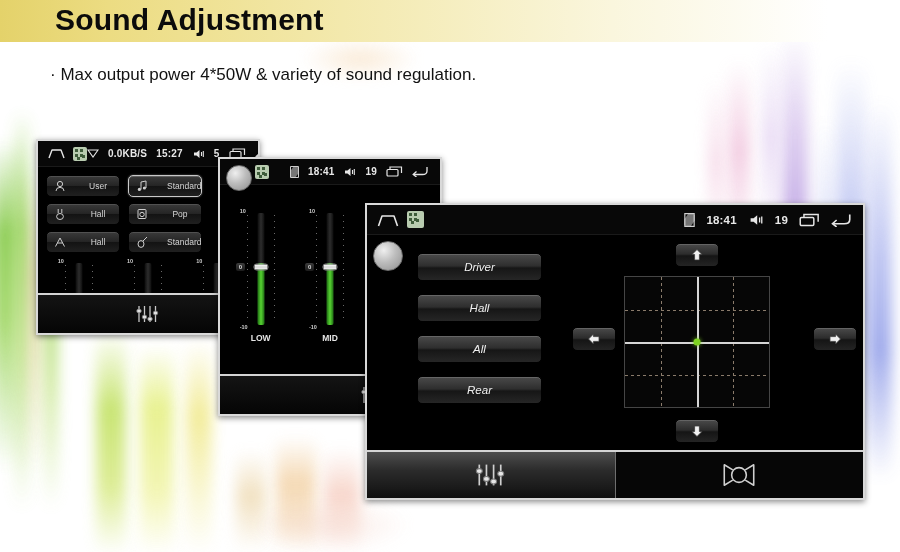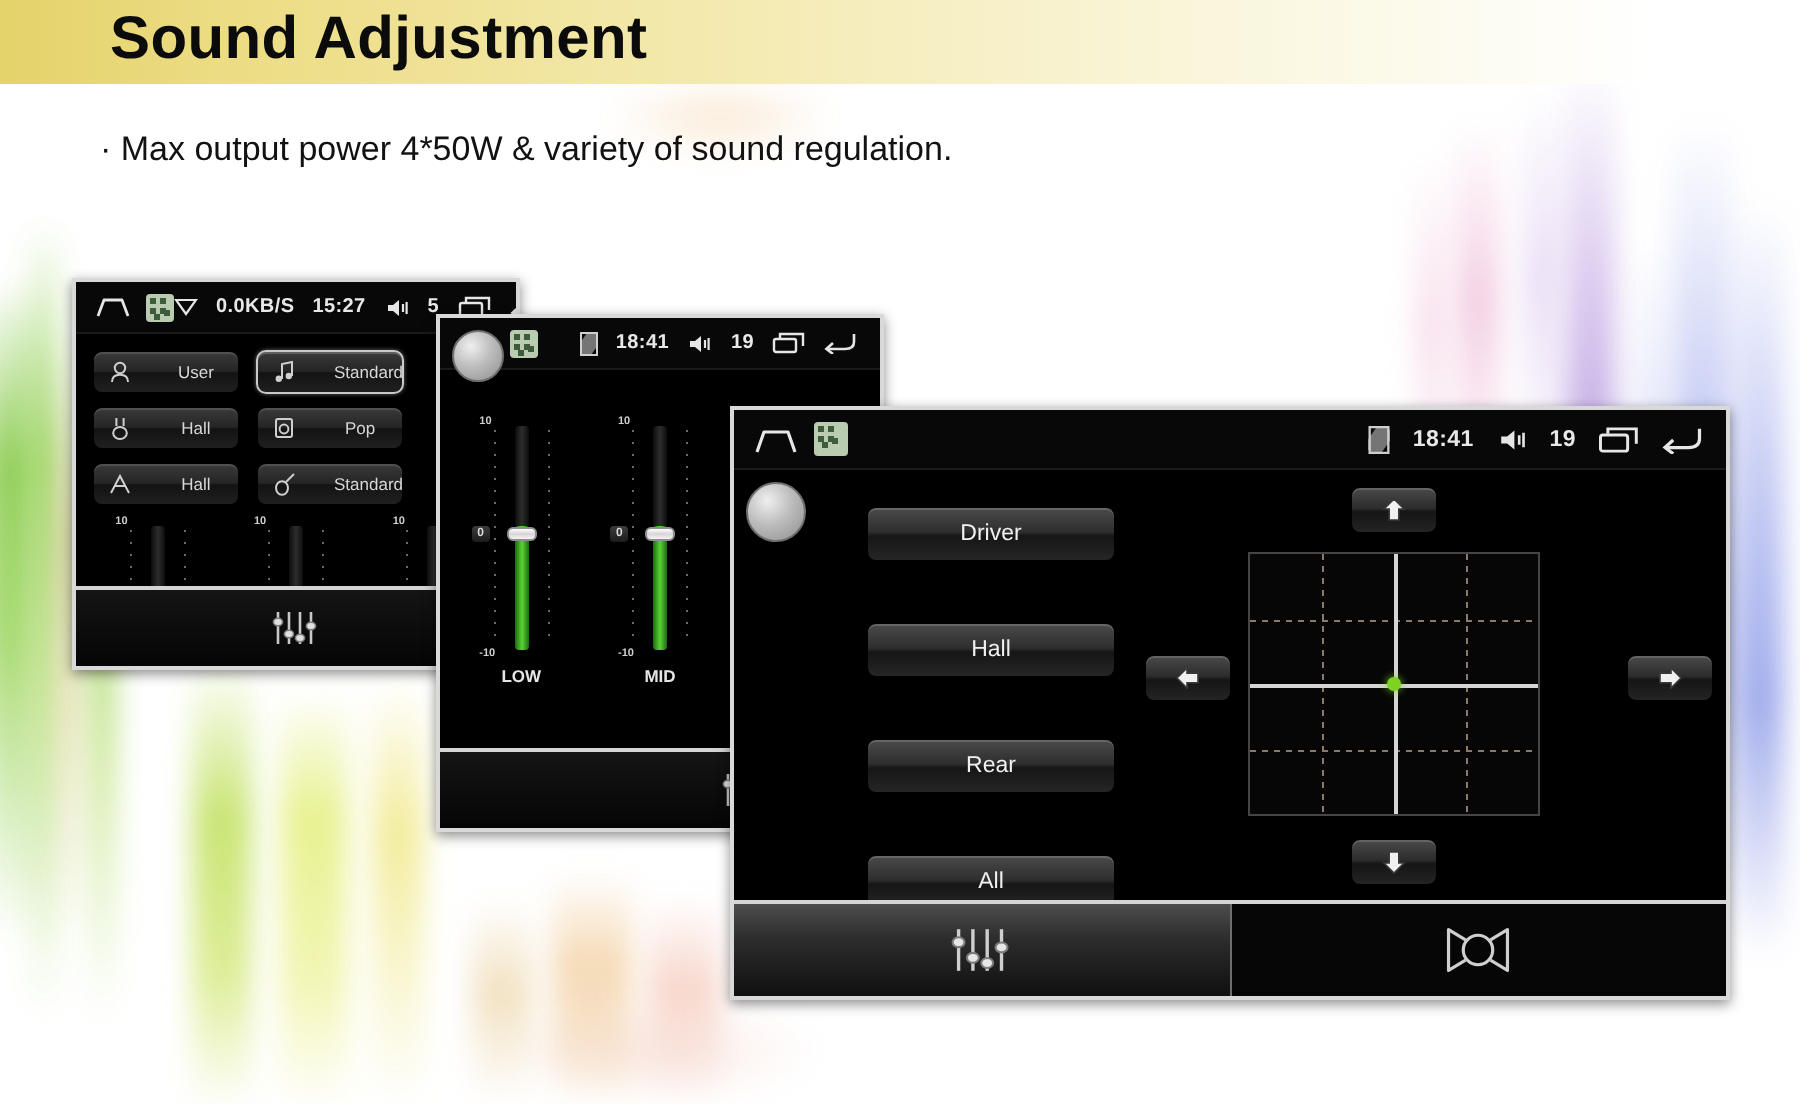--- a/index.html
+++ b/index.html
@@ -206,22 +206,22 @@
   .balance-body { position: relative; height: 215px; }
   .knob {
     position: absolute; left: 6px; top: 6px;
     width: 30px; height: 30px; border-radius: 50%;
     background: radial-gradient(circle at 35% 30%, #efefef 0%, #bdbdbd 45%, #8e8e8e 100%);
     border: 1px solid #6f6f6f;
   }
   .knob.small { width: 26px; height: 26px; }
 
   .zone-col {
-    position: absolute; left: 66px; top: 18px;
-    display: flex; flex-direction: column; gap: 30px;
+    position: absolute; left: 50px; top: 18px;
+    display: flex; flex-direction: column; gap: 13px; font-style: italic;
   }
   .zone-btn {
     width: 125px; height: 28px; border-radius: 5px;
     background: linear-gradient(to bottom, #4a4a4a 0%, #2e2e2e 46%, #161616 54%, #262626 100%);
     border: 1px solid #000;
     color: #f0f0f0; font-size: 11.5px;
     display: flex; align-items: center; justify-content: center;
     box-shadow: inset 0 1px 0 rgba(255,255,255,.16);
   }
 
@@ -630,24 +630,24 @@
     <div class="knob"></div>
 
     <div class="zone-col">
       <div class="zone-btn">
         <span>Driver</span>
       </div>
       <div class="zone-btn">
         <span>Hall</span>
       </div>
       <div class="zone-btn">
+        <span>All</span>
+      </div>
+      <div class="zone-btn">
         <span>Rear</span>
-      </div>
-      <div class="zone-btn">
-        <span>All</span>
       </div>
     </div>
 
     <div class="fader-area">
       <div class="arrow-btn up">
         <span class="icn">
           <svg width="14" height="14" viewBox="0 0 14 14">
               <path d="M7 1.5 L12 6.5 L9.4 6.5 L9.4 12 L4.6 12 L4.6 6.5 L2 6.5 Z" fill="#f0f0f0" stroke="#3a3a3a" stroke-width=".8"></path>
             </svg>
         </span>

